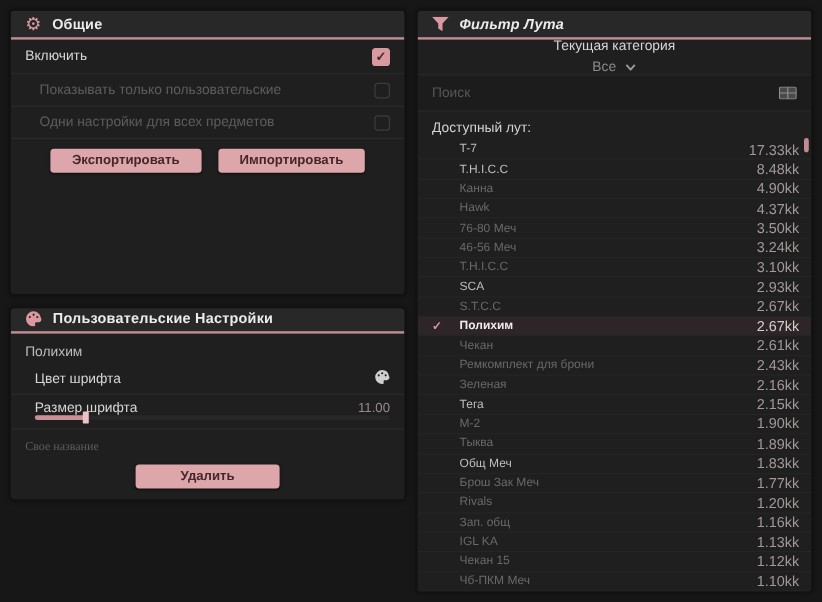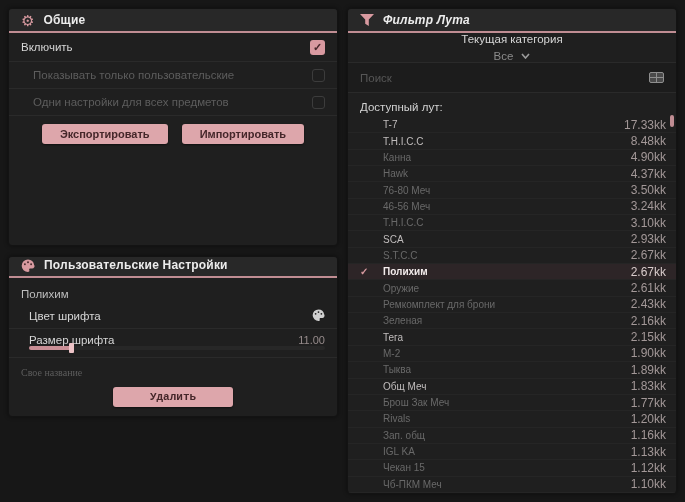--- a/index.html
+++ b/index.html
@@ -74,21 +74,21 @@
   .pill-btn {
     background:#dda6ab;
     color:#45272a;
     border:none; border-radius:3px;
     font-family:"Liberation Sans", sans-serif;
     font-size:11px; font-weight:bold;
     padding:4px 18px;
     cursor:pointer;
     box-shadow:0 1px 2px rgba(0,0,0,.5);
   }
-  .del-btn { padding:4px 0; width:120px;font-family:Liberation Mono, monospace; }
+  .del-btn { padding:4px 0; width:120px; }
 
   
   .item-name-row { padding:6px 12px 2px; flex:none; }
   .item-name { font-size:11.5px; color:#bdbdbd; }
   .indent-row { padding-left:20px; }
   .slider-block { padding:5px 12px 7px 20px; border-bottom:1px solid #2a2a2a; flex:none; }
   .slider-top { display:flex; justify-content:space-between; align-items:center; margin-bottom:0; }
   .slider-value { font-size:11px; color:#968b8b; }
   .slider-track { position:relative; width:296px; height:4px; background:#272727; border-radius:2px; cursor:pointer; }
   .slider-fill { position:absolute; left:0; top:0; height:4px; width:42px; background:#c98f96; border-radius:2px; }
@@ -304,21 +304,21 @@
             <span class="name">S.T.C.C</span>
             <span class="val">2.67kk</span>
           </div>
           <div class="loot-row selected">
             <span class="check">✓</span>
             <span class="name">Полихим</span>
             <span class="val">2.67kk</span>
           </div>
           <div class="loot-row dim">
             <span class="check"></span>
-            <span class="name">Оружие</span>
+            <span class="name">Чекан</span>
             <span class="val">2.61kk</span>
           </div>
           <div class="loot-row dim">
             <span class="check"></span>
             <span class="name">Ремкомплект для брони</span>
             <span class="val">2.43kk</span>
           </div>
           <div class="loot-row dim">
             <span class="check"></span>
             <span class="name">Зеленая</span>

